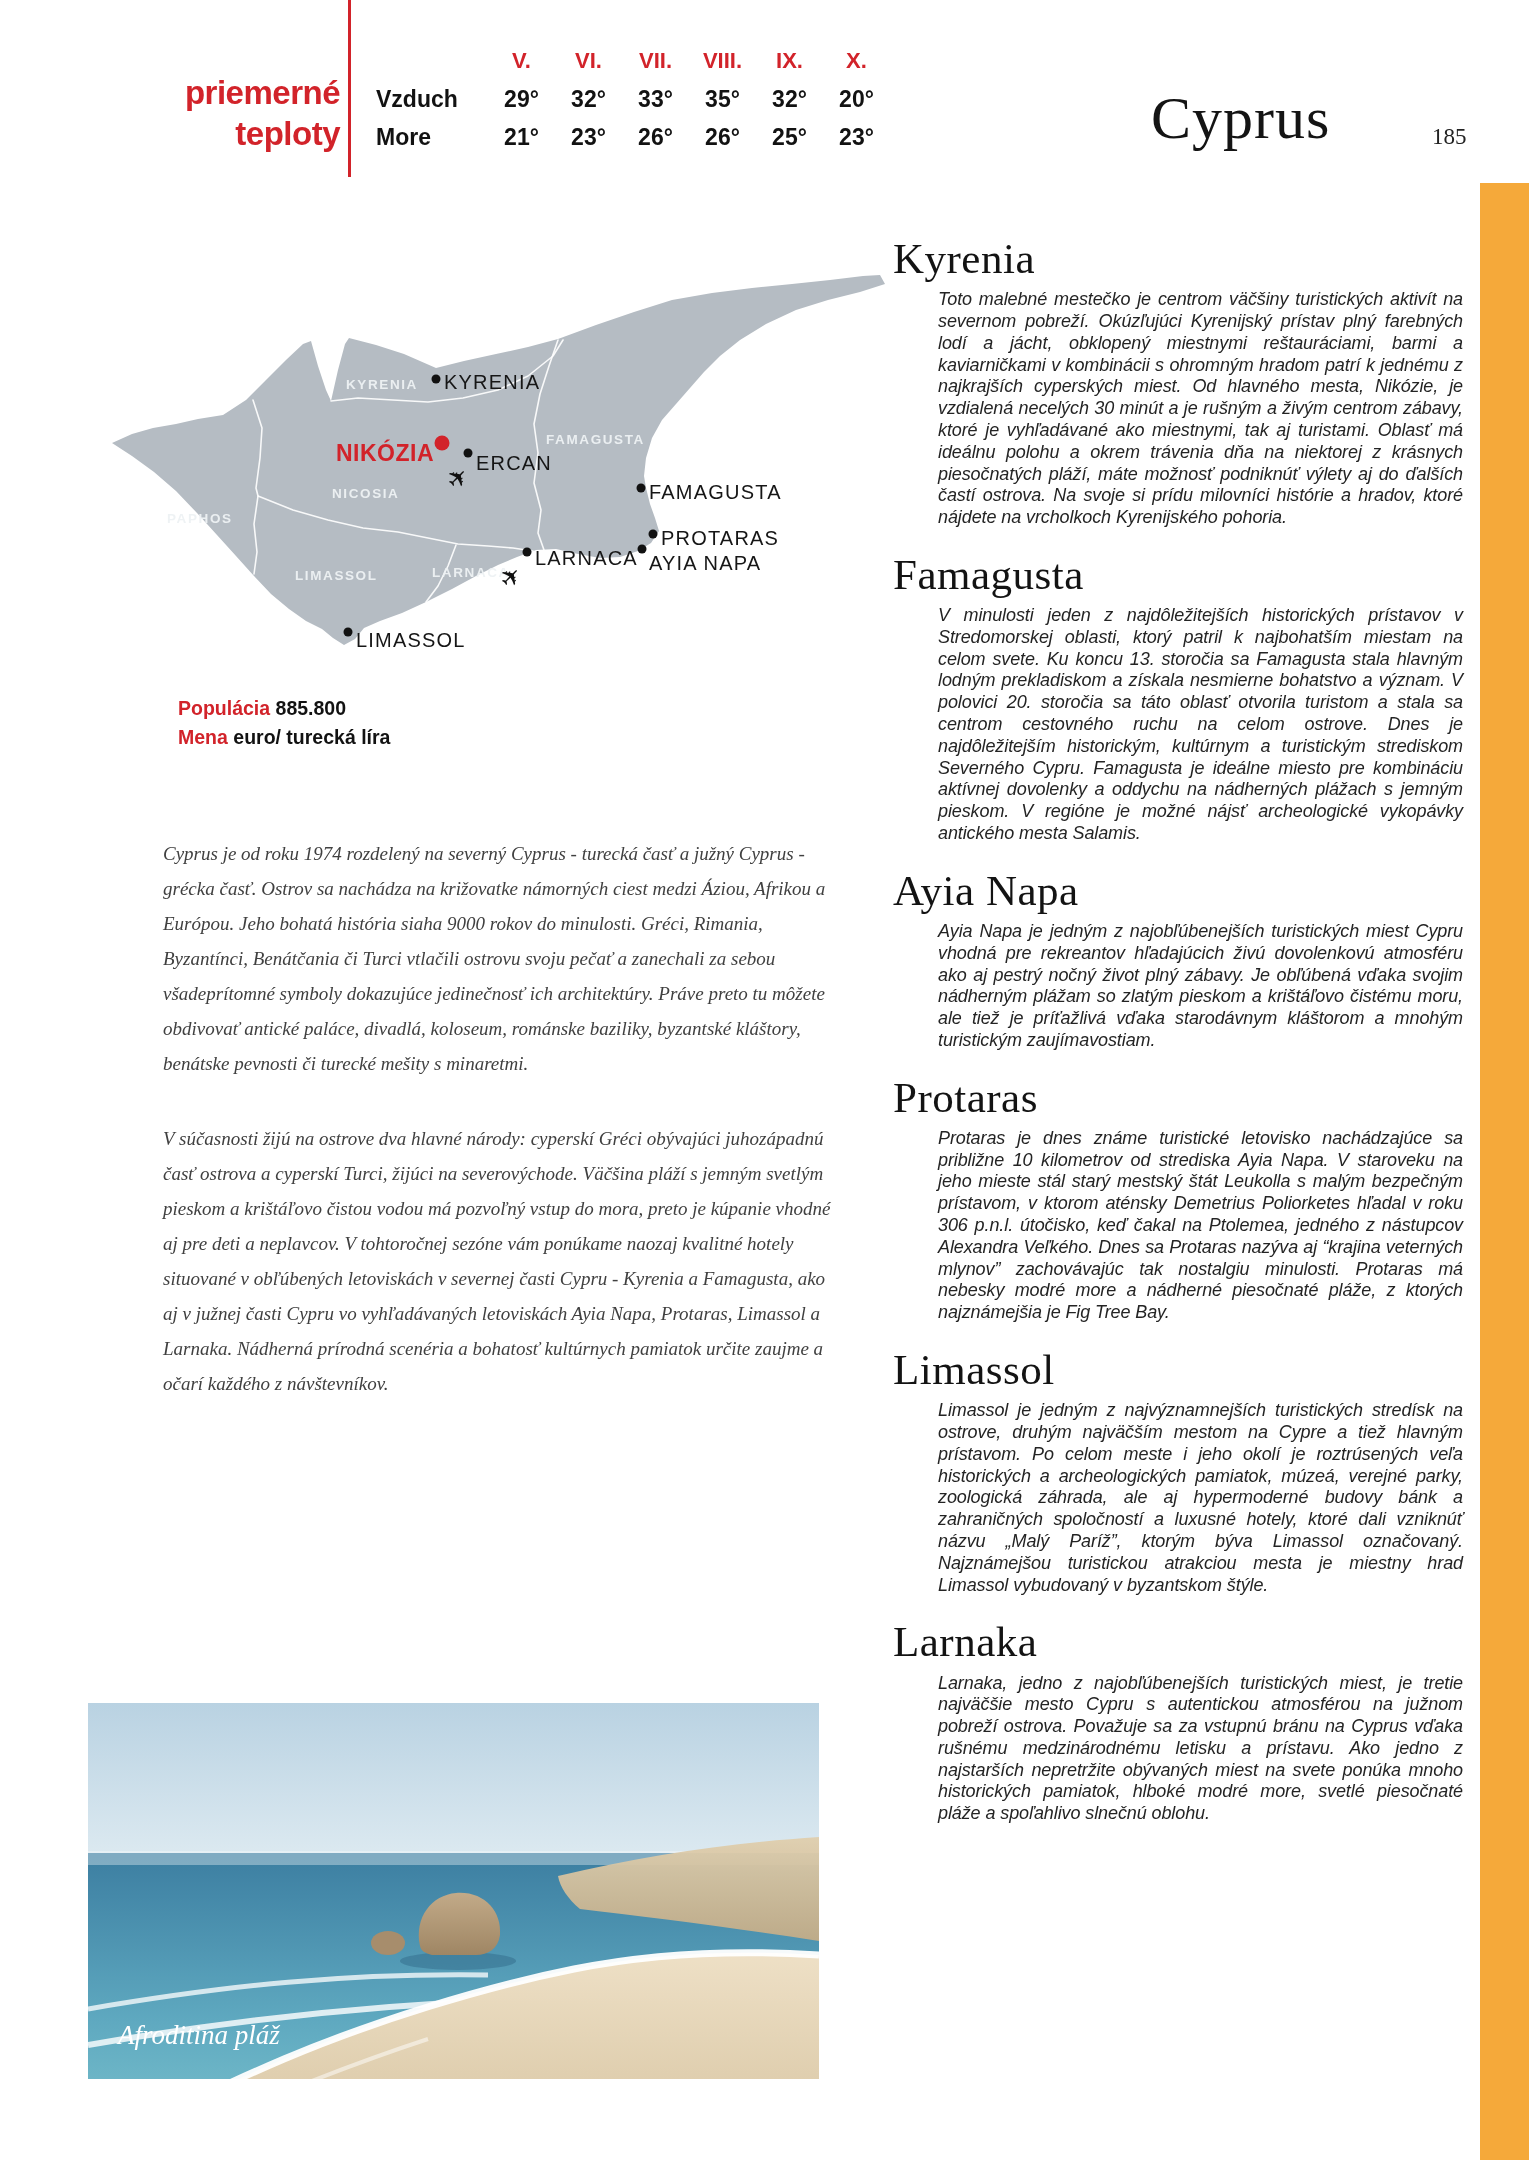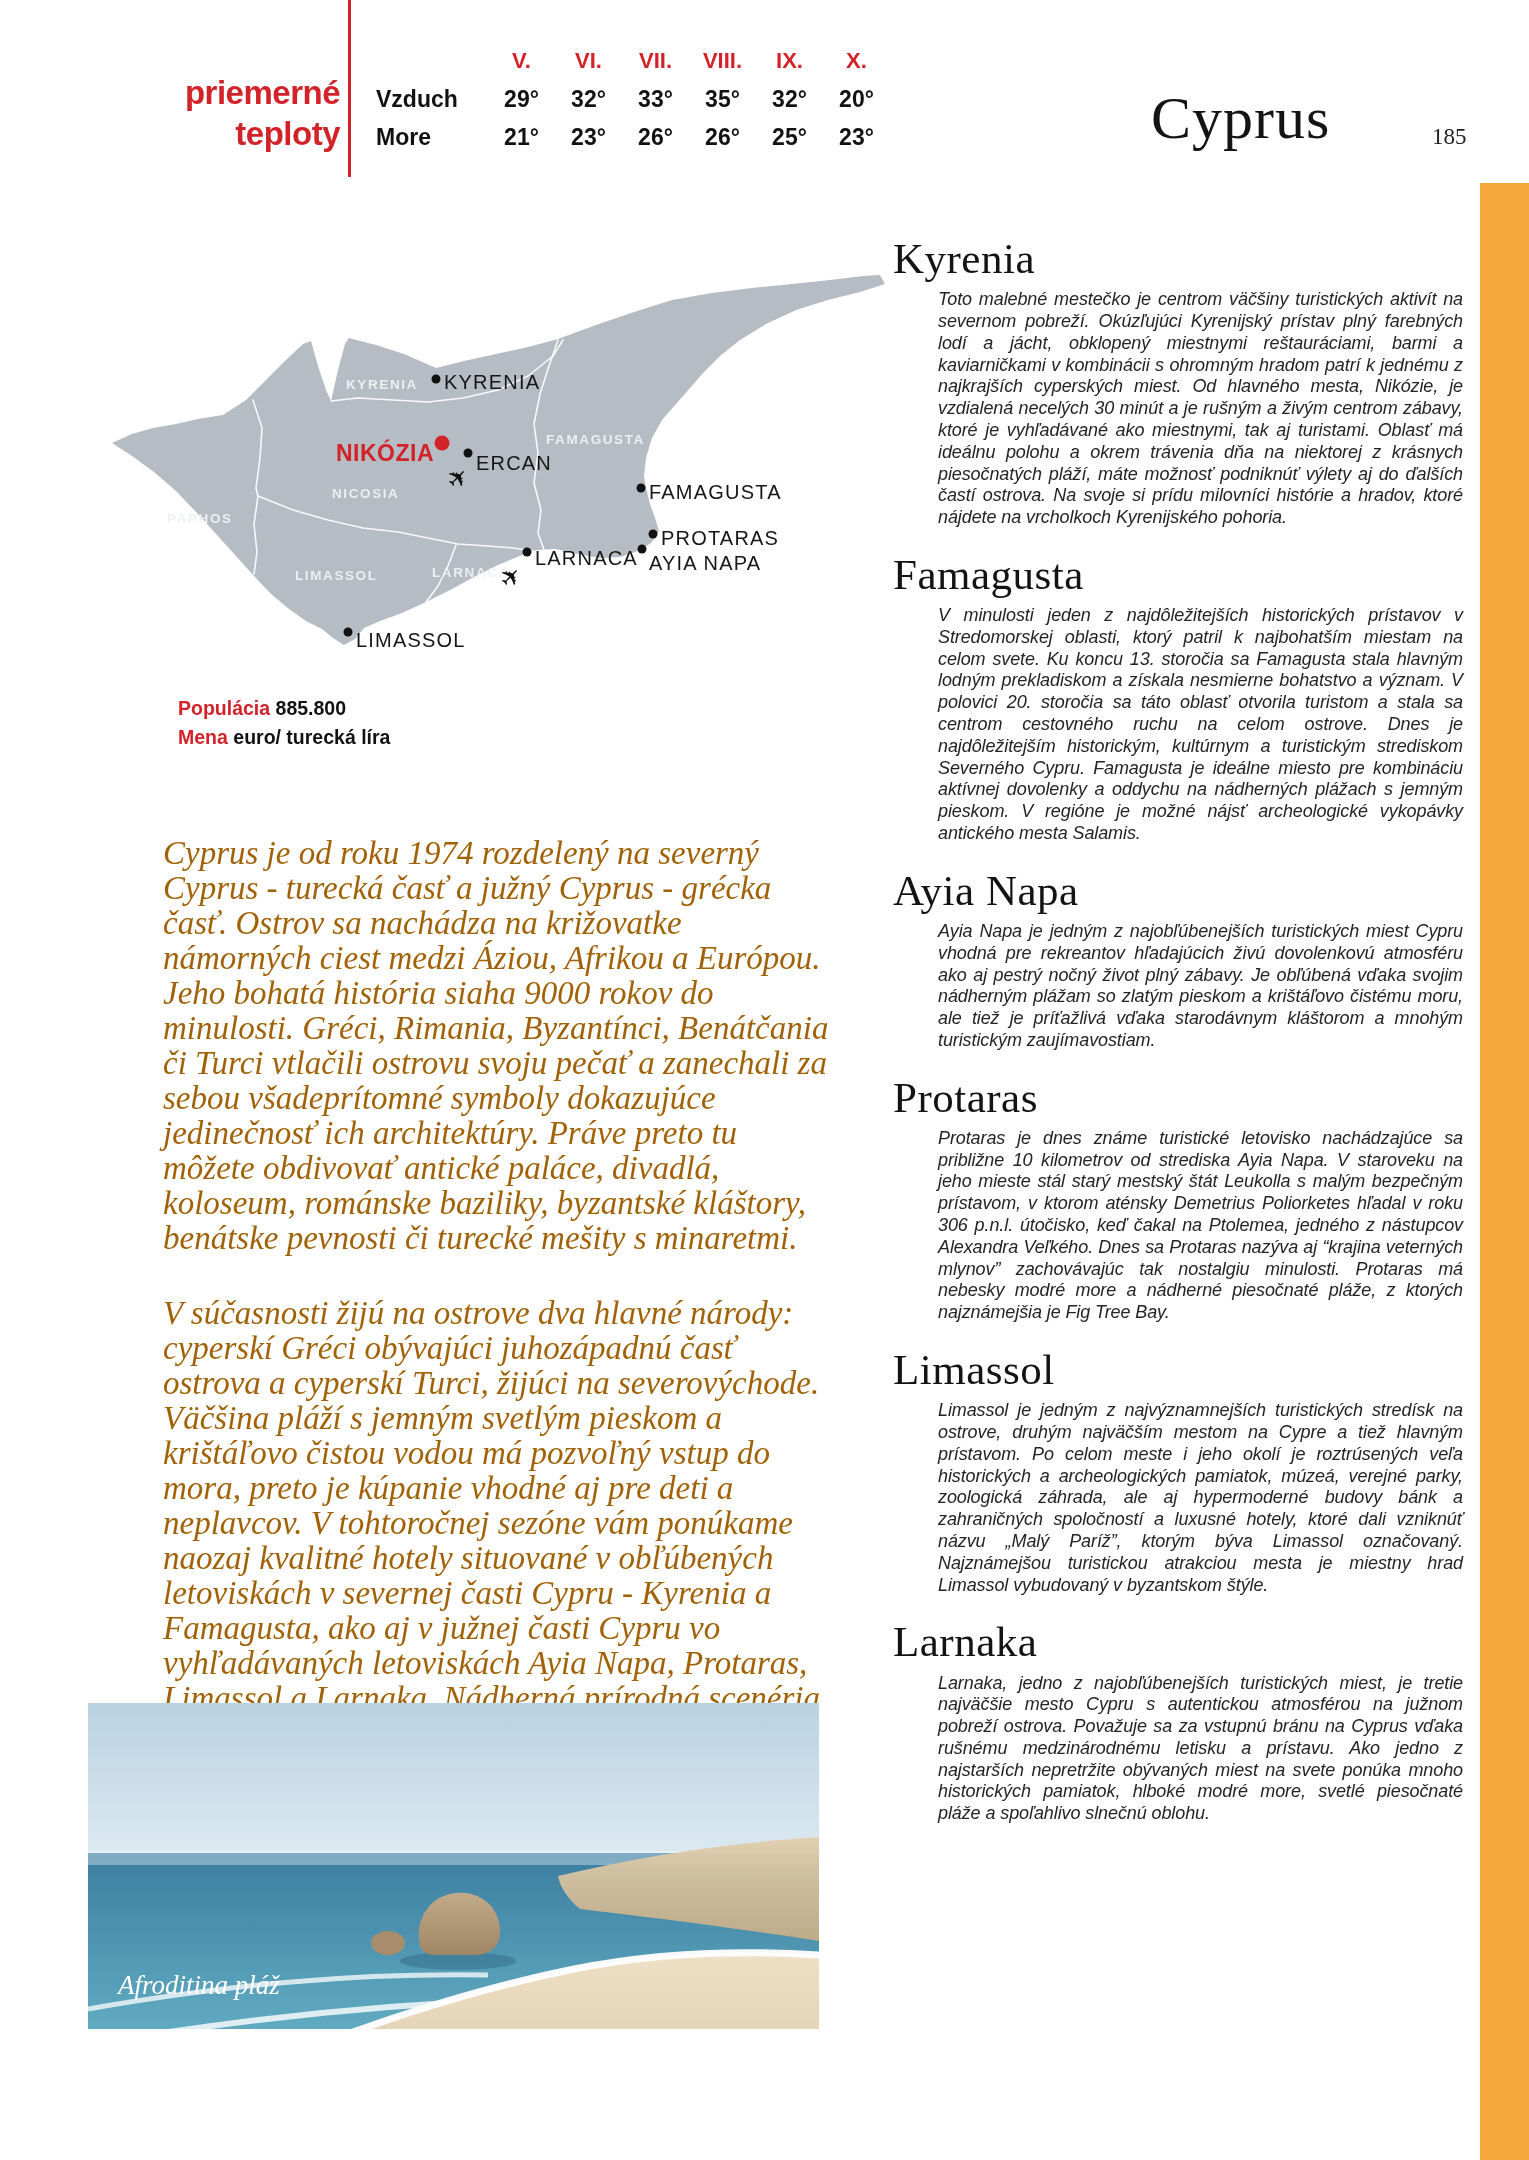--- a/index.html
+++ b/index.html
@@ -39,33 +39,33 @@
   
   .facts { position:absolute; left:178px; top:694px; display:flex;
            font-size:19.5px; font-weight:bold; line-height:29px; }
   .facts .col1 { width:239px; }
   .f-label { color:var(--red); }
   .f-value { color:#121212; }
 
   
   .intro { position:absolute; left:163px; top:836px; width:672px;
            font-family:"Liberation Serif", serif; font-style:italic;
-           font-size:33px; line-height:35px; color:#a16207; }
+           font-size:19px; line-height:35px; color:#404040; }
   .intro p { margin:0 0 40px 0; }
 
   
   .right-col { position:absolute; left:893px; top:236px; width:580px; }
   .section { margin-bottom:23px; }
   .section h2 { margin:0 0 8px 0; font-family:"Liberation Serif", serif; font-weight:400;
                 font-size:43px; line-height:1.05; color:#131313; letter-spacing:.5px; }
   .sec-text { margin:0 10px 0 45px; font-size:18px; line-height:21.8px; text-align:justify;
               color:#242424; letter-spacing:-0.1px;font-style:italic; }
 
   
-  .photo { position:absolute; left:88px; top:1703px; width:731px; height:326px; overflow:hidden; }
+  .photo { position:absolute; left:88px; top:1703px; width:731px; height:376px; overflow:hidden; }
   .photo svg { display:block; }
   .photo-caption { position:absolute; left:30px; bottom:28px; font-family:"Liberation Serif", serif;
                    font-style:italic; font-size:27px; color:#ffffff; }
 </style>
 </head>
 <body>
 
 <div class="page">
 
   <div class="temps-label">

